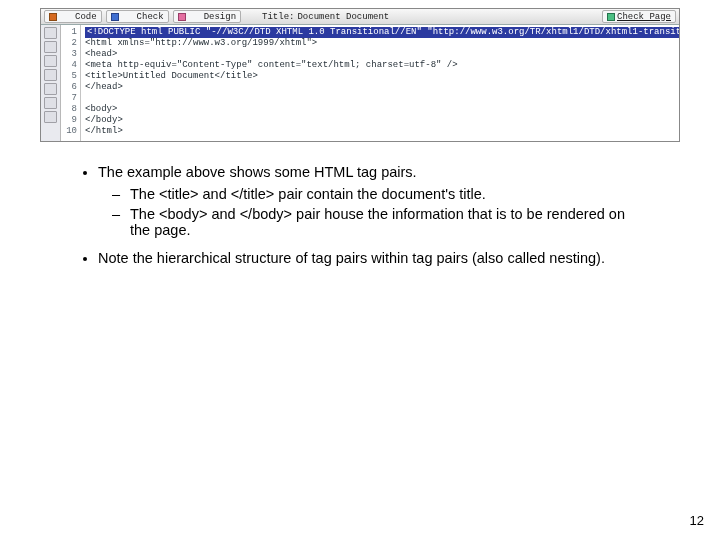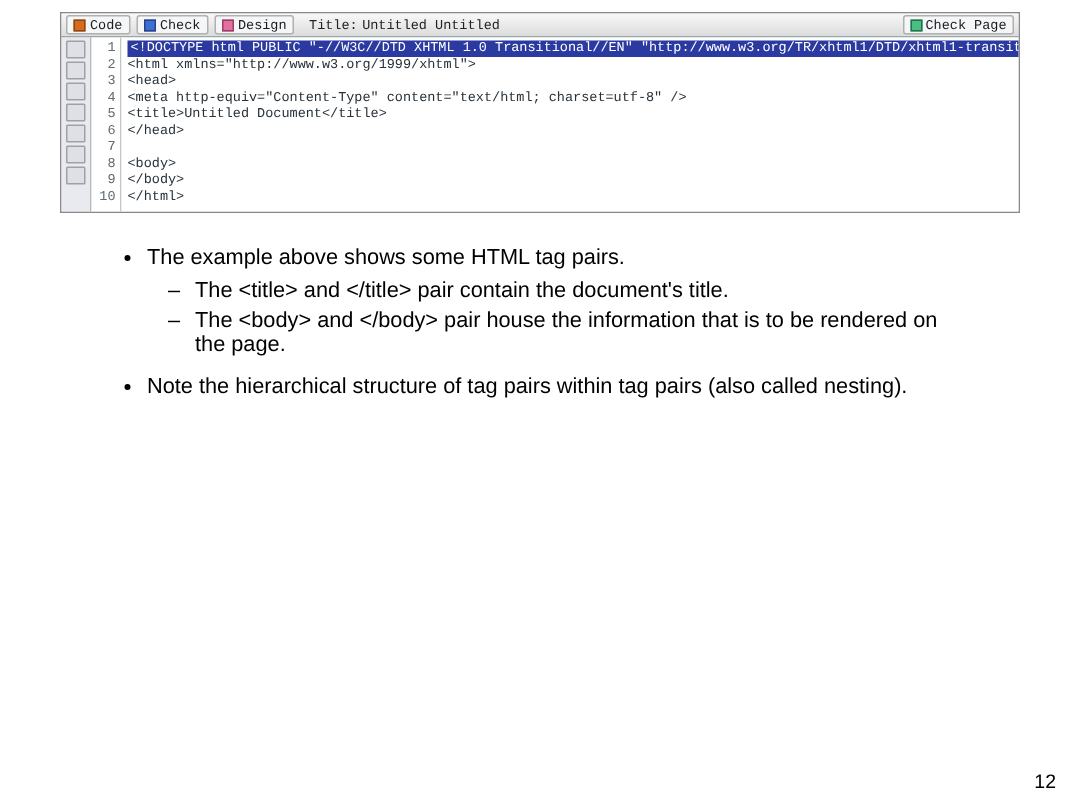--- a/index.html
+++ b/index.html
@@ -23,31 +23,31 @@
   .editor .tabs {
     display: flex; align-items: center;
     height: 16px;
     background: linear-gradient(#f8f8f8,#dcdcdc);
     border-bottom: 1px solid #9aa;
     padding: 0 3px;
     gap: 4px;
     color: #1b1b1b;
   }
   .editor .tab {
-    display: flex; align-items: center; gap: 3px;
+    display: flex; align-items: center; gap: 18px;
     padding: 0 4px;
     background: #f5f6f7;
     border: 1px solid #b0b0b0;
     height: 13px;
     border-radius: 2px;
   }
   .editor .tab.small { min-width: 28px; }
   .editor .tabs .title-wrap {
     display: flex; align-items: center; gap: 3px;
-    margin-left: 6px;
+    margin-left: 17px;
     color: #222;
   }
   .editor .body { display: flex; }
   .editor .lefticons {
     width: 20px; background: #e9eaef; border-right: 1px solid #b8b8b8;
     display: flex; flex-direction: column; gap: 2px; padding: 2px 3px;
   }
   .editor .lefticons span {
     display: block; width: 13px; height: 12px;
     background: #dfe0e6; border: 1px solid #a0a0a6;
@@ -67,21 +67,21 @@
   .editor .sel {
     display: inline-block; background: #2b3aa0; color: #fff;
     padding: 0 2px; margin-right: 2px;
   }
   .editor .right-btn {
     margin-left: auto;
     display: flex; align-items: center; gap: 2px;
     padding: 0 4px;
     background: #f5f6f7;
     border: 1px solid #b0b0b0;
-    height: 13px; border-radius: 2px;
+    height: 13px; border-radius: 2px; text-decoration: underline;
   }
   .tiny-swatch { display:inline-block; width:8px; height:8px; background:#d66a1f; border:1px solid #8b4a14; }
   .tiny-swatch.blue { background:#3f6fd1; border-color:#26428a; }
   .tiny-swatch.pink { background:#e46fa1; border-color:#993f68; }
   .tiny-swatch.green{ background:#4bbf83; border-color:#24724c; }
 
   
   .content { padding: 0 76px; }
   ul.top { list-style: disc; padding-left: 22px; margin: 6px 0; }
   ul.top > li { margin-bottom: 4px; }
@@ -104,21 +104,21 @@
     <div class="tab small">
         <span class="tiny-swatch blue"></span>
         <span>Check</span>
       </div>
     <div class="tab small">
         <span class="tiny-swatch pink"></span>
         <span>Design</span>
       </div>
     <div class="title-wrap">
       <span>Title:</span>
-      <span>Untitled Untitled</span>
+      <span>Document Document</span>
     </div>
     <div class="right-btn">
         <span class="tiny-swatch green"></span>
         <span>Check Page</span>
       </div>
   </div>
   <div class="body">
     <div class="lefticons">
       <span></span>
       <span></span>

